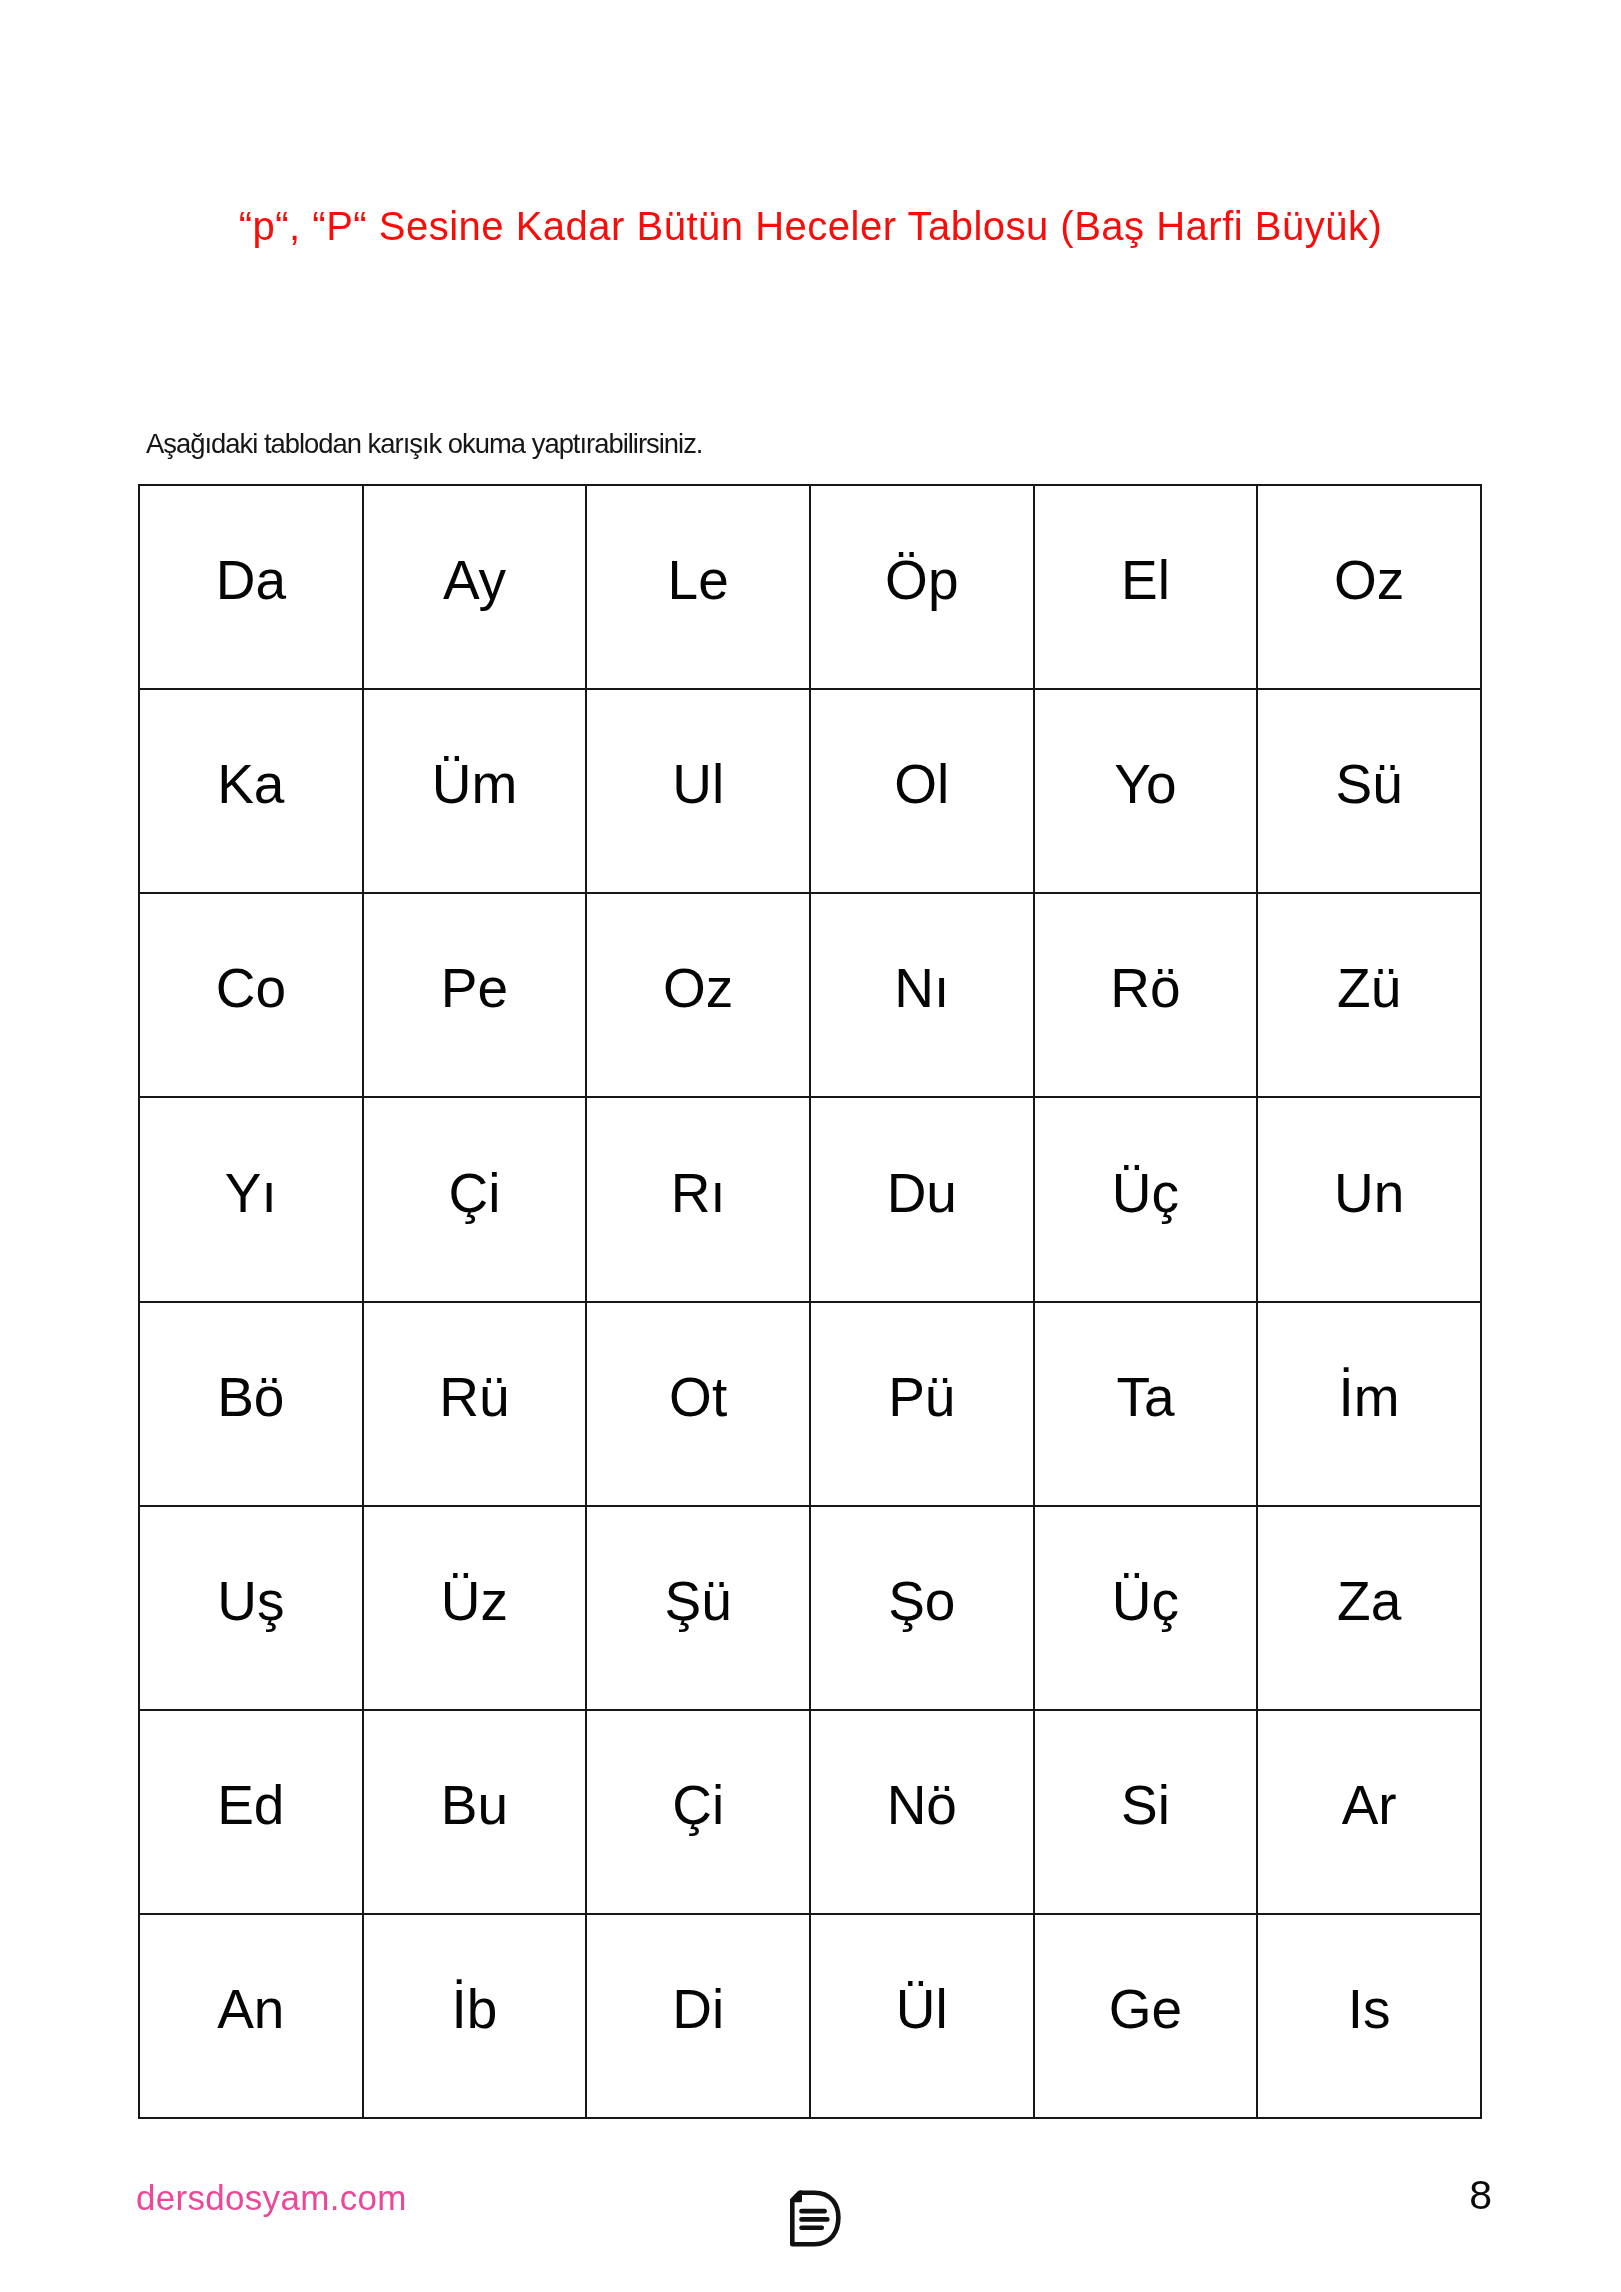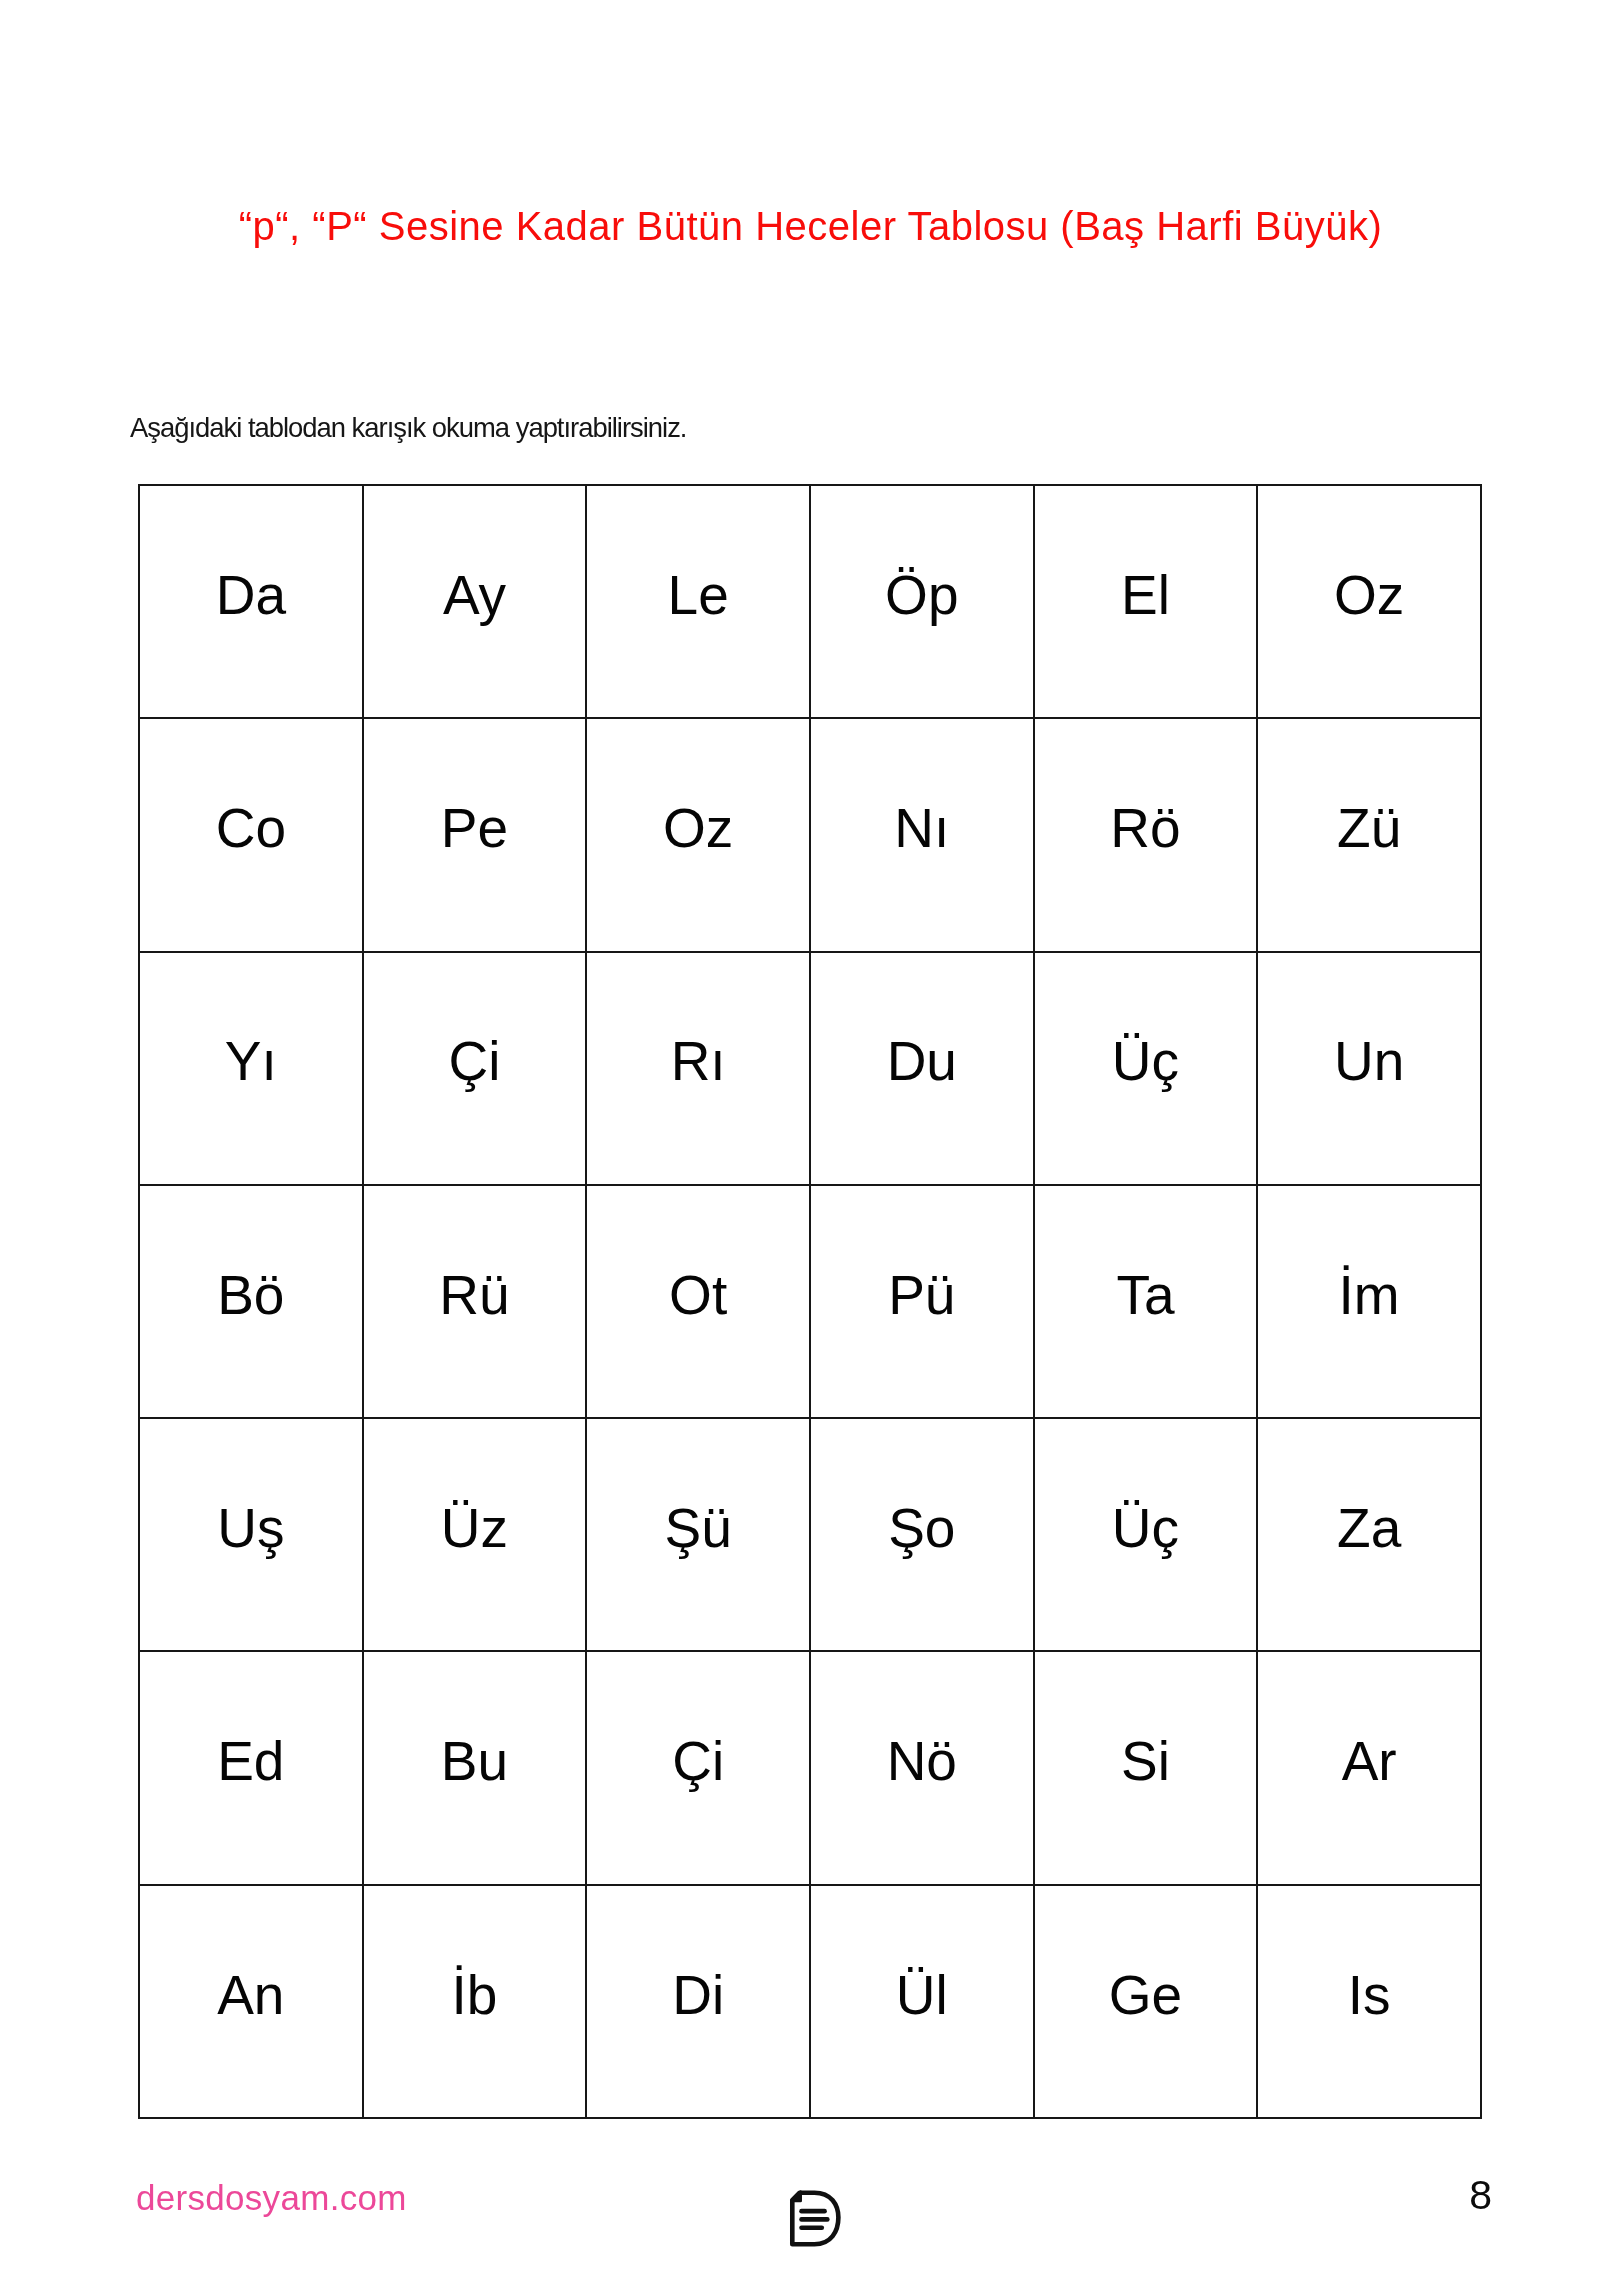--- a/index.html
+++ b/index.html
@@ -29,21 +29,21 @@
     font-size: 40px;
     font-weight: 400;
     letter-spacing: 0.5px;
     color: #f80d0a;
     margin: 16px;
   }
   .instruction {
     position: absolute;
     top: 412px;
     left: 130px;
-    margin: 0;
+    margin: 16px;
     font-size: 27.4px;
     font-weight: 400;
     letter-spacing: -1px;
     color: #161616;
   }
   table.syllable-table {
     position: absolute;
     left: 138px;
     top: 484px;
     width: 1344px;
@@ -102,20 +102,28 @@
     <tbody>
         <tr>
           <td>Da</td>
           <td>Ay</td>
           <td>Le</td>
           <td>Öp</td>
           <td>El</td>
           <td>Oz</td>
         </tr>
         <tr>
+          <td>Ka</td>
+          <td>Üm</td>
+          <td>Ul</td>
+          <td>Ol</td>
+          <td>Yo</td>
+          <td>Sü</td>
+        </tr>
+        <tr>
           <td>Co</td>
           <td>Pe</td>
           <td>Oz</td>
           <td>Nı</td>
           <td>Rö</td>
           <td>Zü</td>
         </tr>
         <tr>
           <td>Yı</td>
           <td>Çi</td>

